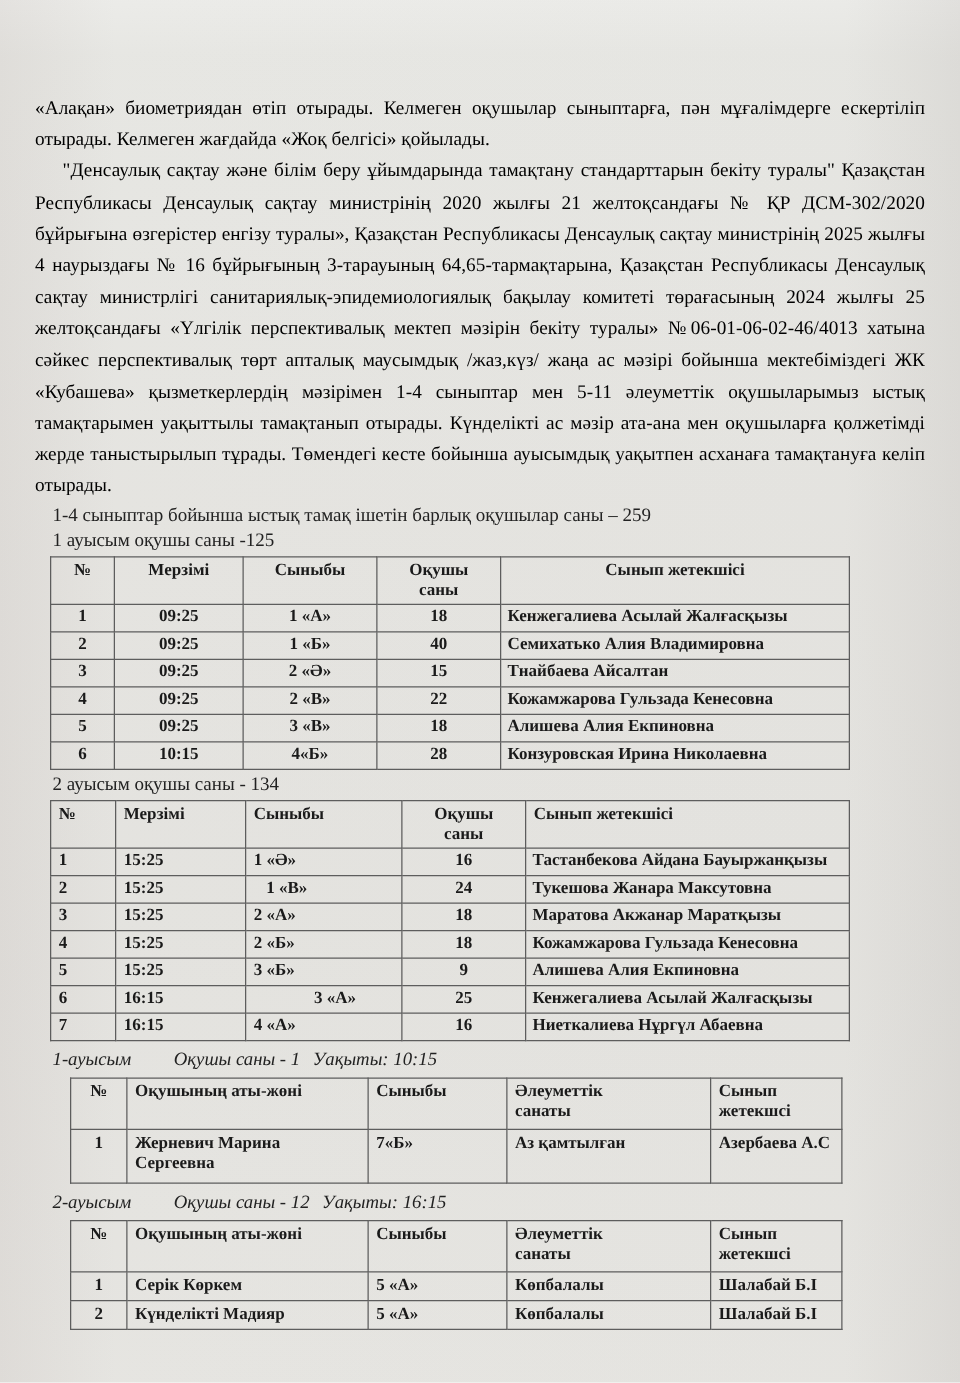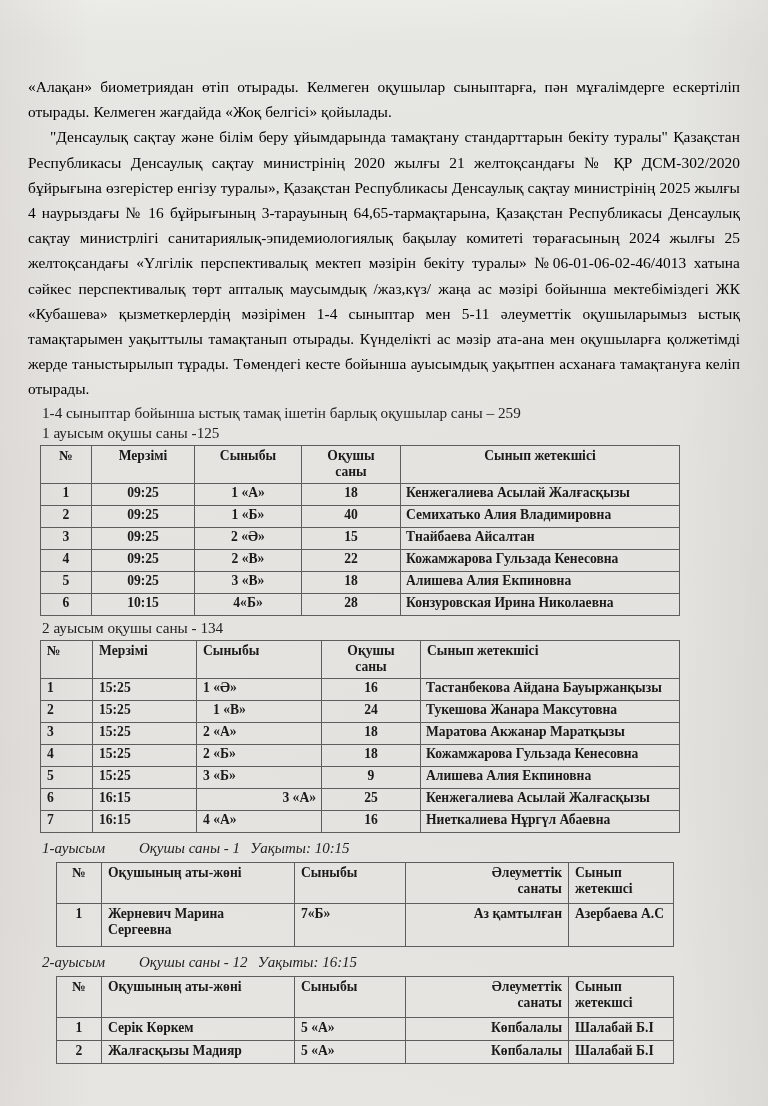--- a/index.html
+++ b/index.html
@@ -97,21 +97,21 @@
   
   .tbl-soc {
     margin: 3px 0 0 28px;
     width: 618px;
   }
   .tbl-soc th { height: 36px; text-align: left; vertical-align: top; padding: 2px 6px; }
   .tbl-soc td { padding: 2px 6px; }
   .tbl-soc .s-no    { width: 32px; text-align: center; }
   .tbl-soc .s-name  { width: 180px; text-align: left; }
   .tbl-soc .s-class { width: 98px; text-align: left; }
-  .tbl-soc .s-cat   { width: 150px; text-align: right; }
+  .tbl-soc .s-cat   { width: 150px; text-align: left; }
   .tbl-soc .s-teach { text-align: left; }
 
   .t3 td { height: 38px; }
   .t4 td { height: 18px; }
 
   .hdr-two-line { white-space: pre-line; }
 
   .shift-line {
     font-size: 15px;
     line-height: 22px;
@@ -238,21 +238,21 @@
       <tr>
           <td class="c-no" style="text-align:left;padding-left:6px">5</td>
           <td class="c-time" style="text-align:left;padding-left:6px">15:25</td>
           <td class="c-class" style="text-align:left;padding-left:6px">3 «Б»</td>
           <td class="c-cnt">9</td>
           <td class="c-teach">Алишева Алия Екпиновна</td>
         </tr>
       <tr>
           <td class="c-no" style="text-align:left;padding-left:6px">6</td>
           <td class="c-time" style="text-align:left;padding-left:6px">16:15</td>
-          <td class="c-class" style="text-align:right;padding-left:23px">3 «А»</td>
+          <td class="c-class" style="text-align:center;padding-left:23px">3 «А»</td>
           <td class="c-cnt">25</td>
           <td class="c-teach">Кенжегалиева Асылай Жалғасқызы</td>
         </tr>
       <tr>
           <td class="c-no" style="text-align:left;padding-left:6px">7</td>
           <td class="c-time" style="text-align:left;padding-left:6px">16:15</td>
           <td class="c-class" style="text-align:left;padding-left:6px">4 «А»</td>
           <td class="c-cnt">16</td>
           <td class="c-teach">Ниеткалиева Нұргүл Абаевна</td>
         </tr>
@@ -303,21 +303,21 @@
     <tbody>
       <tr>
         <td class="s-no">1</td>
         <td class="s-name">Серік Көркем</td>
         <td class="s-class">5 «А»</td>
         <td class="s-cat">Көпбалалы</td>
         <td class="s-teach">Шалабай Б.І</td>
       </tr>
       <tr>
         <td class="s-no">2</td>
-        <td class="s-name">Жалғасқызы Мадияр</td>
+        <td class="s-name">Күнделікті Мадияр</td>
         <td class="s-class">5 «А»</td>
         <td class="s-cat">Көпбалалы</td>
         <td class="s-teach">Шалабай Б.І</td>
       </tr>
     </tbody>
   </table>
 
 </div>
 
 </body></html>

